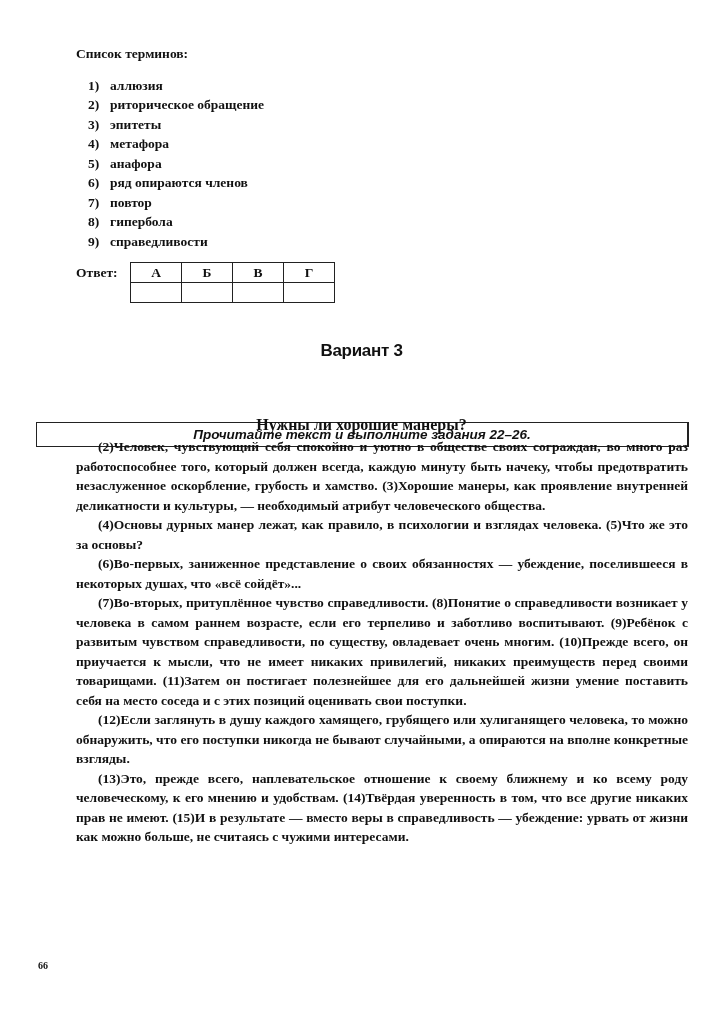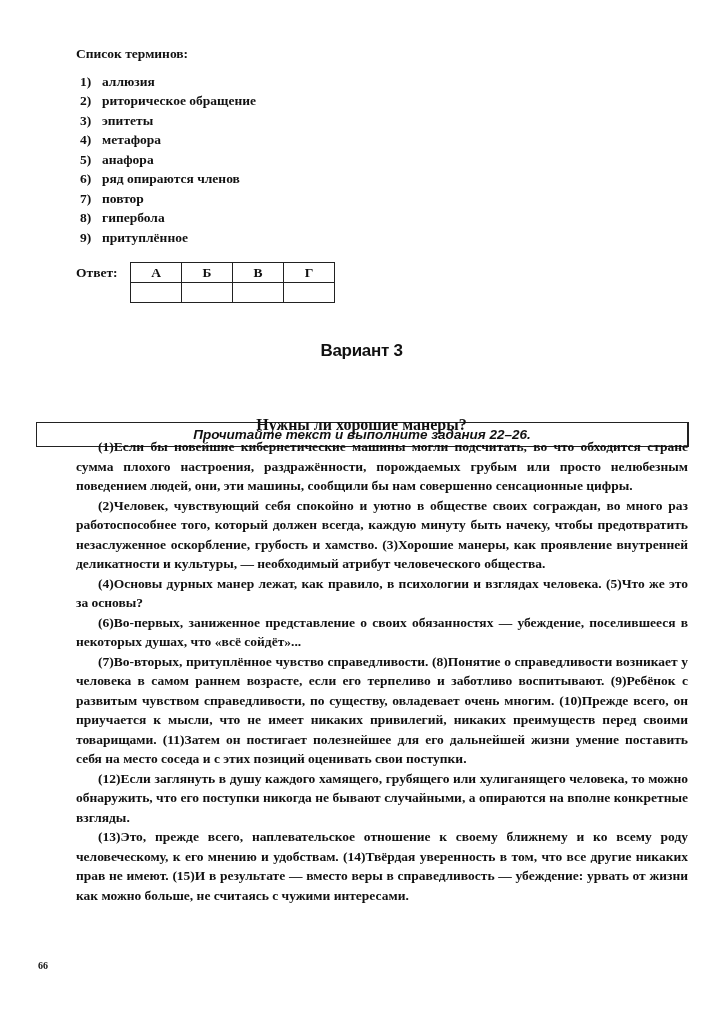--- a/index.html
+++ b/index.html
@@ -6,21 +6,21 @@
   body {
     width: 723px; height: 1024px; position: relative; overflow: hidden;
     font-family: "Liberation Serif", "DejaVu Serif", serif;
     color: #111;
   }
   .terms {
     position: absolute; left: 76px; top: 44px;
     font-size: 13.5px; font-weight: bold;
   }
   .terms .heading { height: 19.5px; line-height: 19.5px; margin-bottom: 8px; }
-  .terms ol { list-style: none; margin: 4px; padding: 0; }
+  .terms ol { list-style: none; margin: 12px; padding: 0; }
   .terms li { height: 19.5px; line-height: 19.5px; white-space: nowrap; }
   .terms li .num { display: inline-block; width: 22px; }
 
   .answer {
     position: absolute; left: 76px; top: 262px;
     display: flex; align-items: flex-start;
     font-size: 13.5px; font-weight: bold;
   }
   .answer .lbl { width: 54px; line-height: 21px; }
   .answer table {
@@ -67,21 +67,21 @@
   <div class="heading">Список терминов:</div>
   <ol>
     <li><span class="num">1)</span><span>аллюзия</span></li>
     <li><span class="num">2)</span><span>риторическое обращение</span></li>
     <li><span class="num">3)</span><span>эпитеты</span></li>
     <li><span class="num">4)</span><span>метафора</span></li>
     <li><span class="num">5)</span><span>анафора</span></li>
     <li><span class="num">6)</span><span>ряд опираются членов</span></li>
     <li><span class="num">7)</span><span>повтор</span></li>
     <li><span class="num">8)</span><span>гипербола</span></li>
-    <li><span class="num">9)</span><span>притуплённое</span></li>
+    <li><span class="num">9)</span><span>справедливости</span></li>
   </ol>
 </div>
 
 <div class="answer">
   <div class="lbl">Ответ:</div>
   <table>
     <tbody>
         <tr>
       <td>А</td>
       <td>Б</td>
@@ -100,21 +100,20 @@
 
 <div class="variant-title">Вариант 3</div>
 
 <div class="task-box">
   <span>Прочитайте текст и выполните задания 22–26.</span>
 </div>
 
 <div class="text-title">Нужны ли хорошие манеры?</div>
 
 <div class="passage">
-  <p>(1)Если бы новейшие кибернетические машины могли подсчитать, во что обходится стране сумма плохого настроения, раздражённости, порождаемых грубым или просто не­любезным поведением людей, они, эти машины, сообщили бы нам совершенно сенсаци­онные цифры.</p>
   <p>(2)Человек, чувствующий себя спокойно и уютно в обществе своих сограждан, во мно­го раз работоспособнее того, который должен всегда, каждую минуту быть начеку, чтобы предотвратить незаслуженное оскорбление, грубость и хамство. (3)Хорошие манеры, как проявление внутренней деликатности и культуры, — необходимый атрибут человеческо­го общества.</p>
   <p>(4)Основы дурных манер лежат, как правило, в психологии и взглядах человека. (5)Что же это за основы?</p>
   <p>(6)Во-первых, заниженное представление о своих обязанностях — убеждение, посе­лившееся в некоторых душах, что «всё сойдёт»...</p>
   <p>(7)Во-вторых, притуплённое чувство справедливости. (8)Понятие о справедливости возникает у человека в самом раннем возрасте, если его терпеливо и заботливо воспиты­вают. (9)Ребёнок с развитым чувством справедливости, по существу, овладевает очень многим. (10)Прежде всего, он приучается к мысли, что не имеет никаких привилегий, никаких преимуществ перед своими товарищами. (11)Затем он постигает полезнейшее для его дальнейшей жизни умение поставить себя на место соседа и с этих позиций оце­нивать свои поступки.</p>
   <p>(12)Если заглянуть в душу каждого хамящего, грубящего или хулиганящего челове­ка, то можно обнаружить, что его поступки никогда не бывают случайными, а опираются на вполне конкретные взгляды.</p>
   <p>(13)Это, прежде всего, наплевательское отношение к своему ближнему и ко всему ро­ду человеческому, к его мнению и удобствам. (14)Твёрдая уверенность в том, что все дру­гие никаких прав не имеют. (15)И в результате — вместо веры в справедливость — убеж­дение: урвать от жизни как можно больше, не считаясь с чужими интересами.</p>
 </div>
 
 <div class="page-number">66</div>
 

